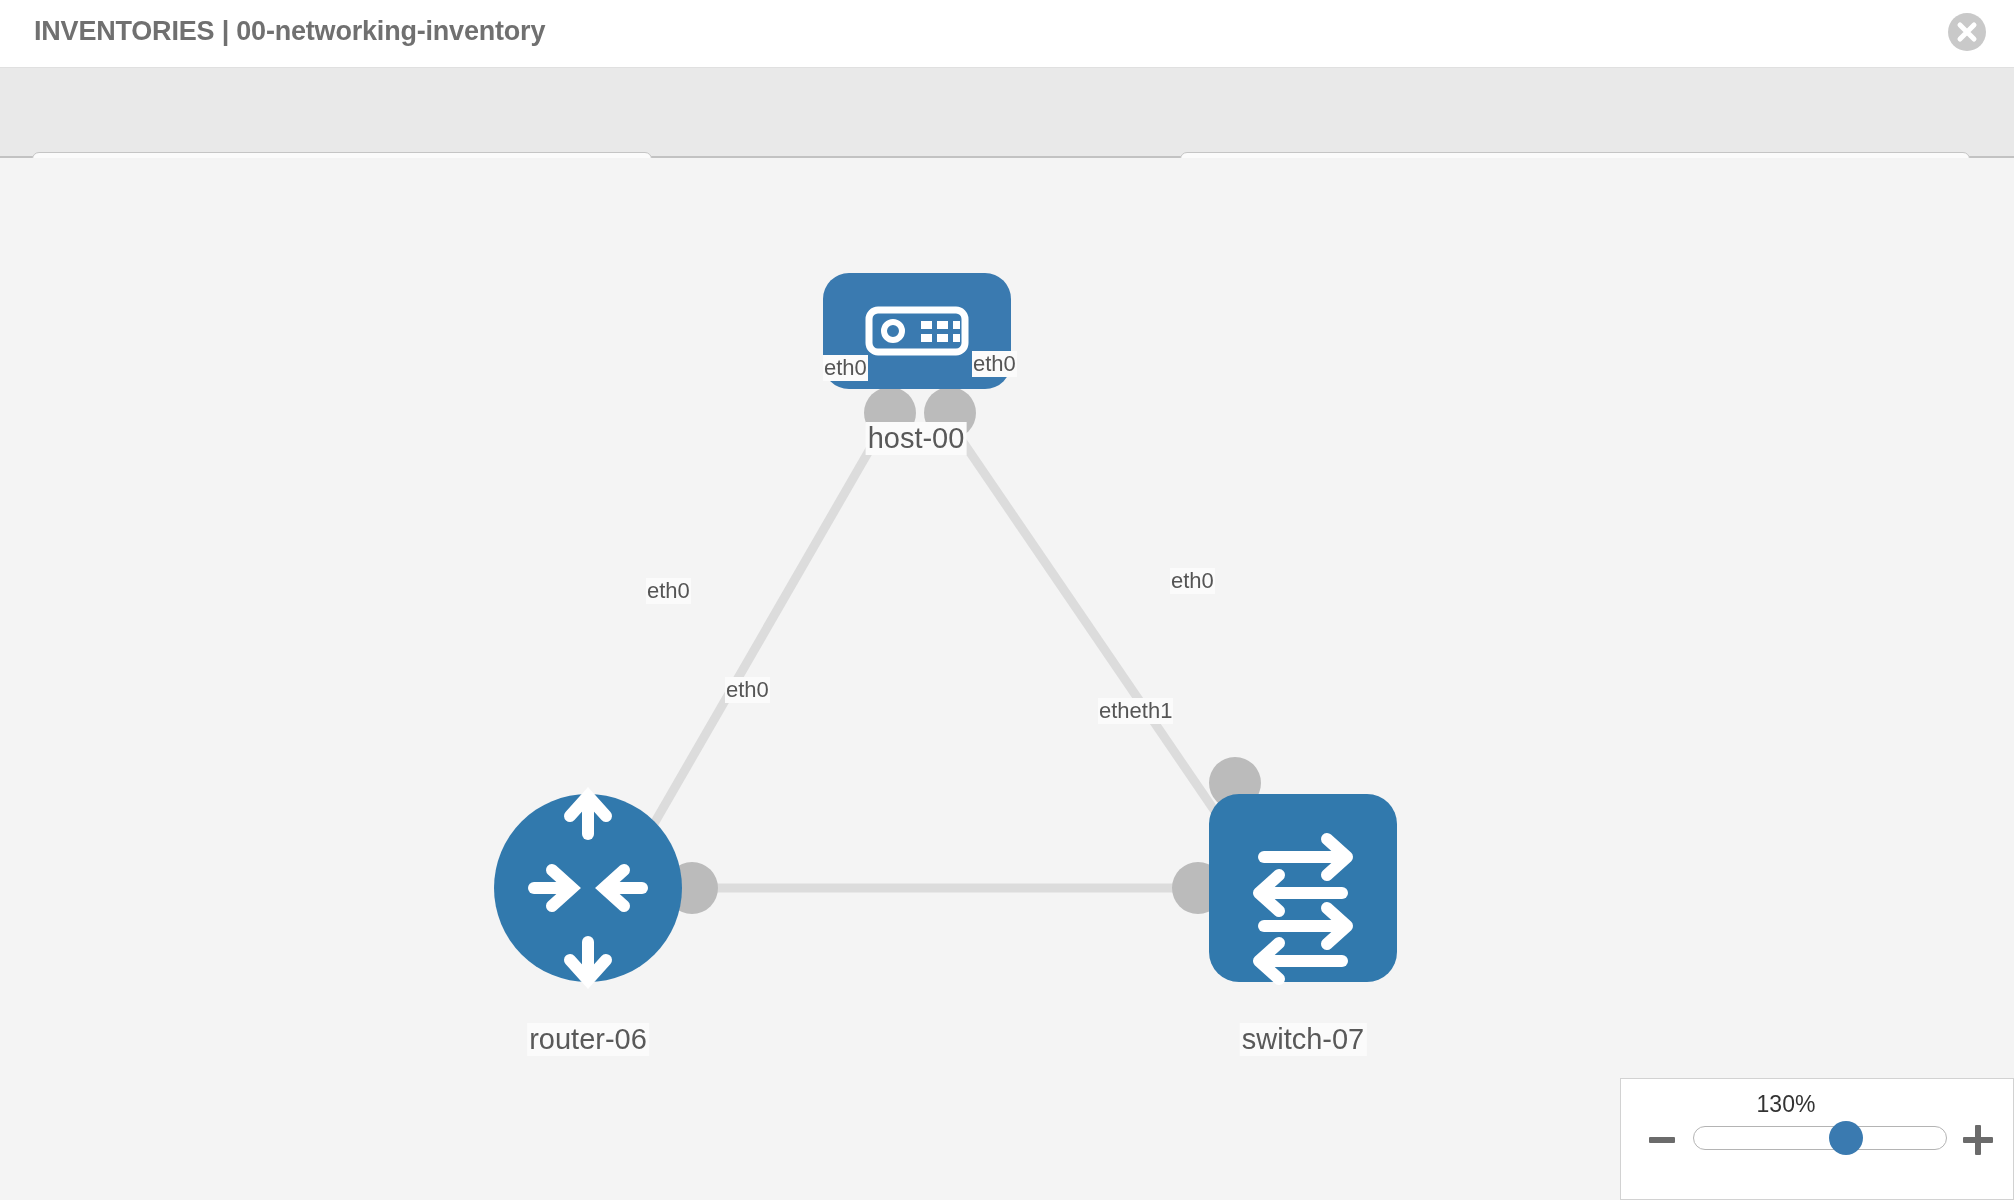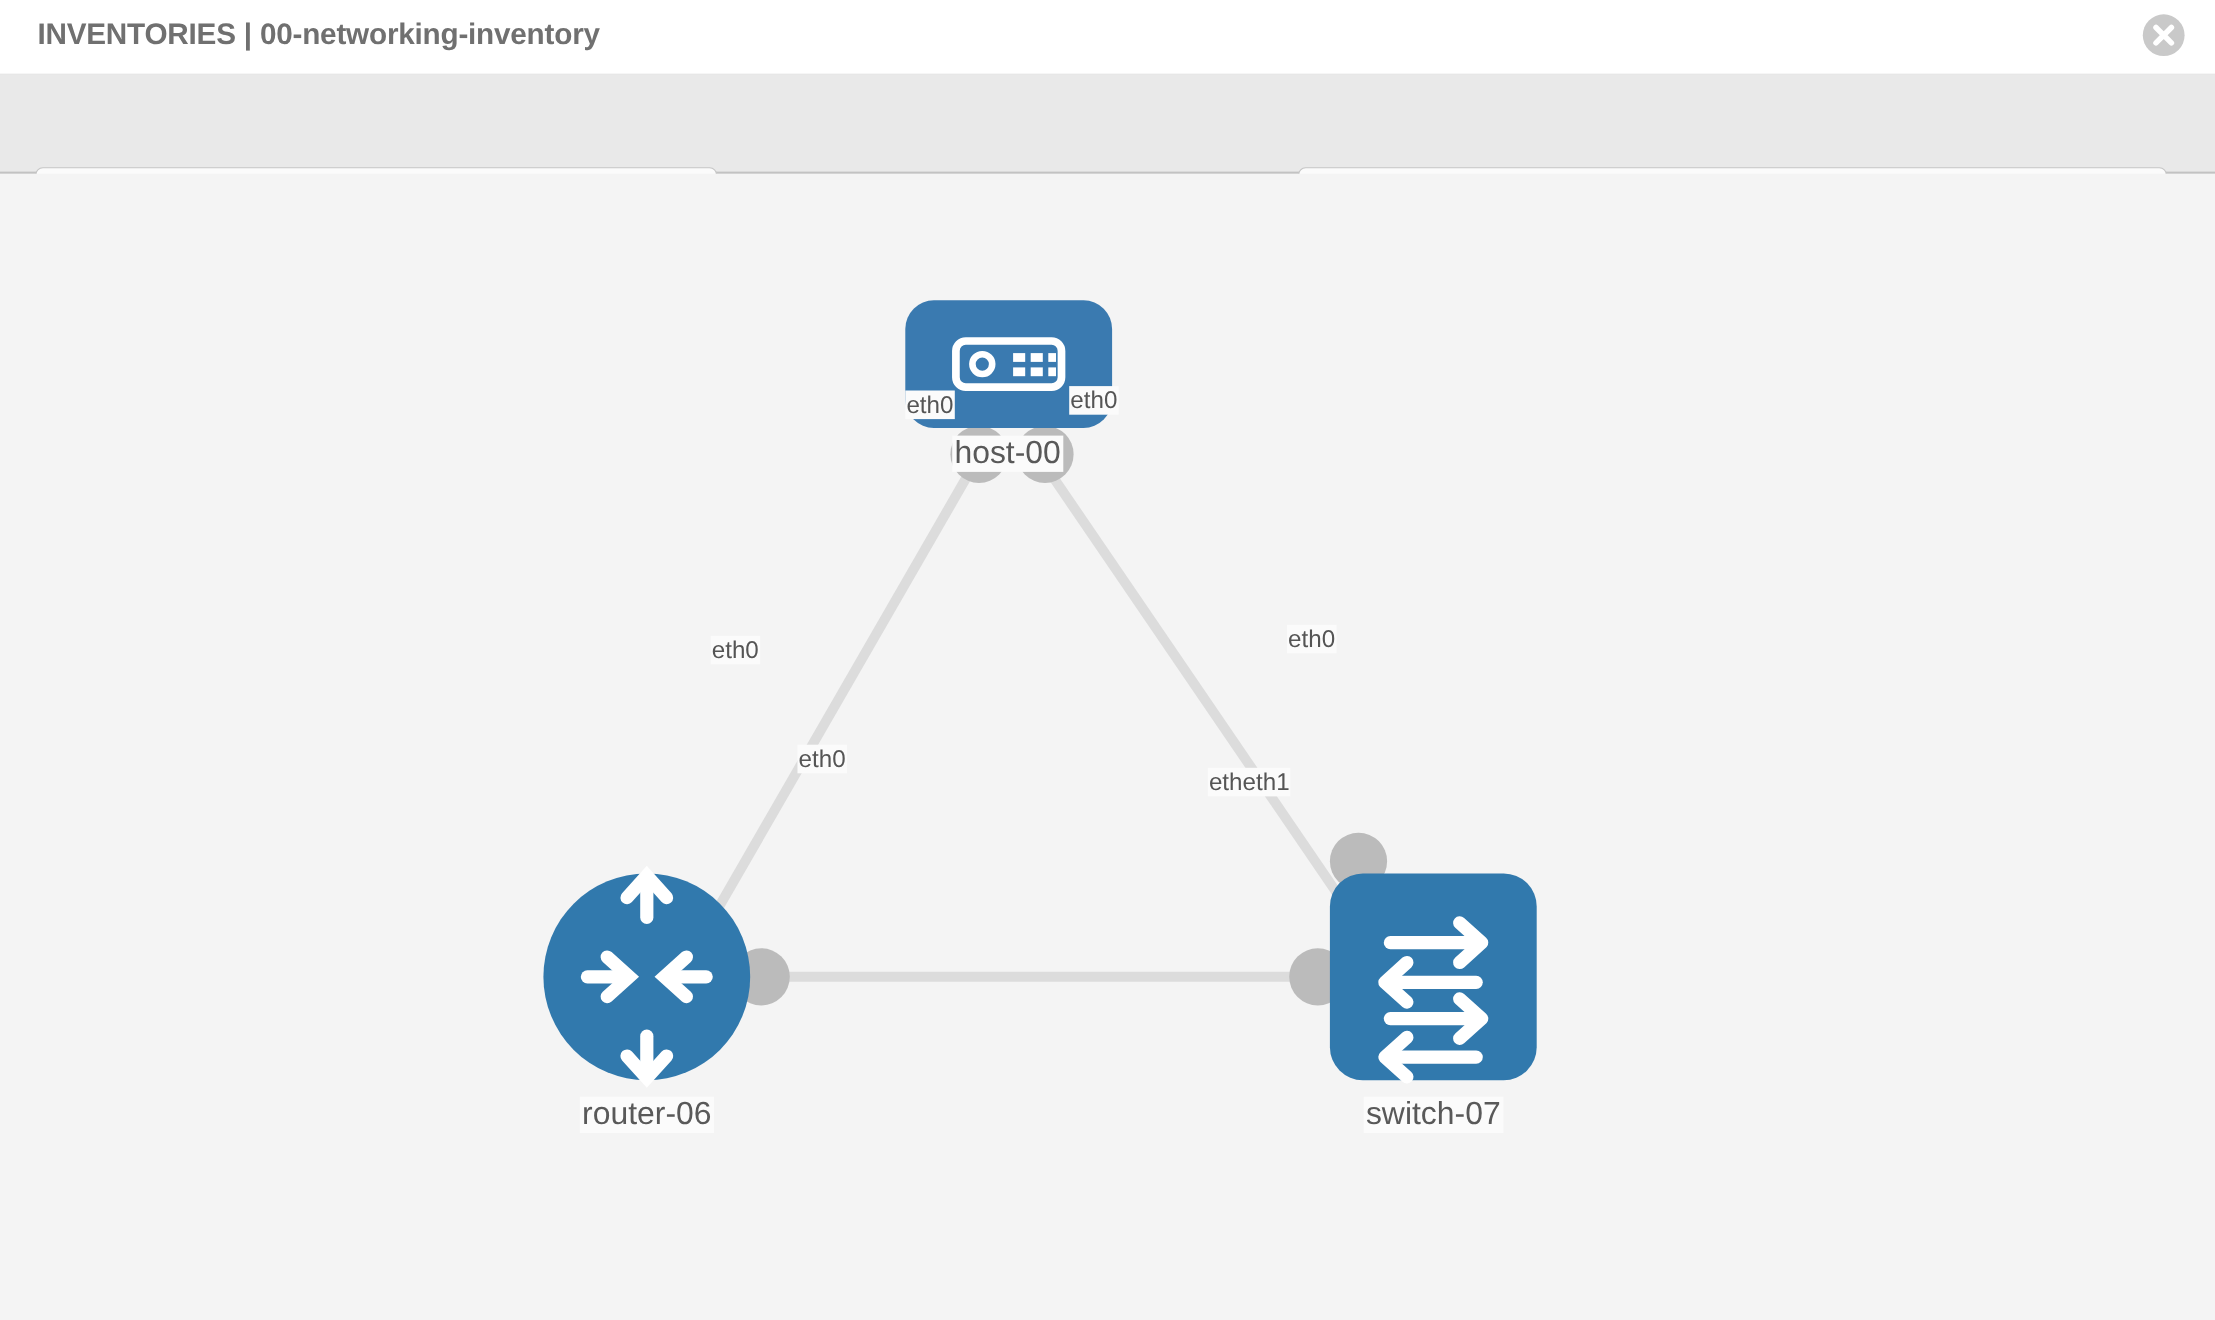--- a/index.html
+++ b/index.html
@@ -118,20 +118,21 @@
 
   
   .node-label {
     position: absolute;
     font-size: 29px;
     color: #595959;
     background: #fbfbfb;
     white-space: nowrap;
     transform: translateX(-50%);
     padding: 0 2px;
+    margin-top: 26px;
   }
   .iface-label {
     position: absolute;
     font-size: 22px;
     color: #555555;
     background: #fbfbfb;
     white-space: nowrap;
     padding: 0 1px;
     text-align: center;
   }
@@ -315,14 +316,22 @@
 
     <div class="iface-label" style="left:823px;  top:197px;">eth0</div>
     <div class="iface-label" style="left:972px;  top:193px;">eth0</div>
     <div class="iface-label" style="left:646px;  top:420px;">eth0</div>
     <div class="iface-label" style="left:1170px; top:410px;">eth0</div>
     <div class="iface-label" style="left:725px;  top:519px;">eth0</div>
     <div class="iface-label" style="left:1098px; top:540px;">etheth1</div>
 
   </div>
 
+  <div class="zoom-panel">
+    <div class="zoom-pct">130%</div>
+    <div class="zoom-minus"></div>
+    <div class="zoom-track">
+      <div class="zoom-thumb" id="zoom-thumb" style="left: 135px;"></div>
+    </div>
+    <div class="zoom-plus"></div>
+  </div>
 
 </div>
 
 </body></html>

